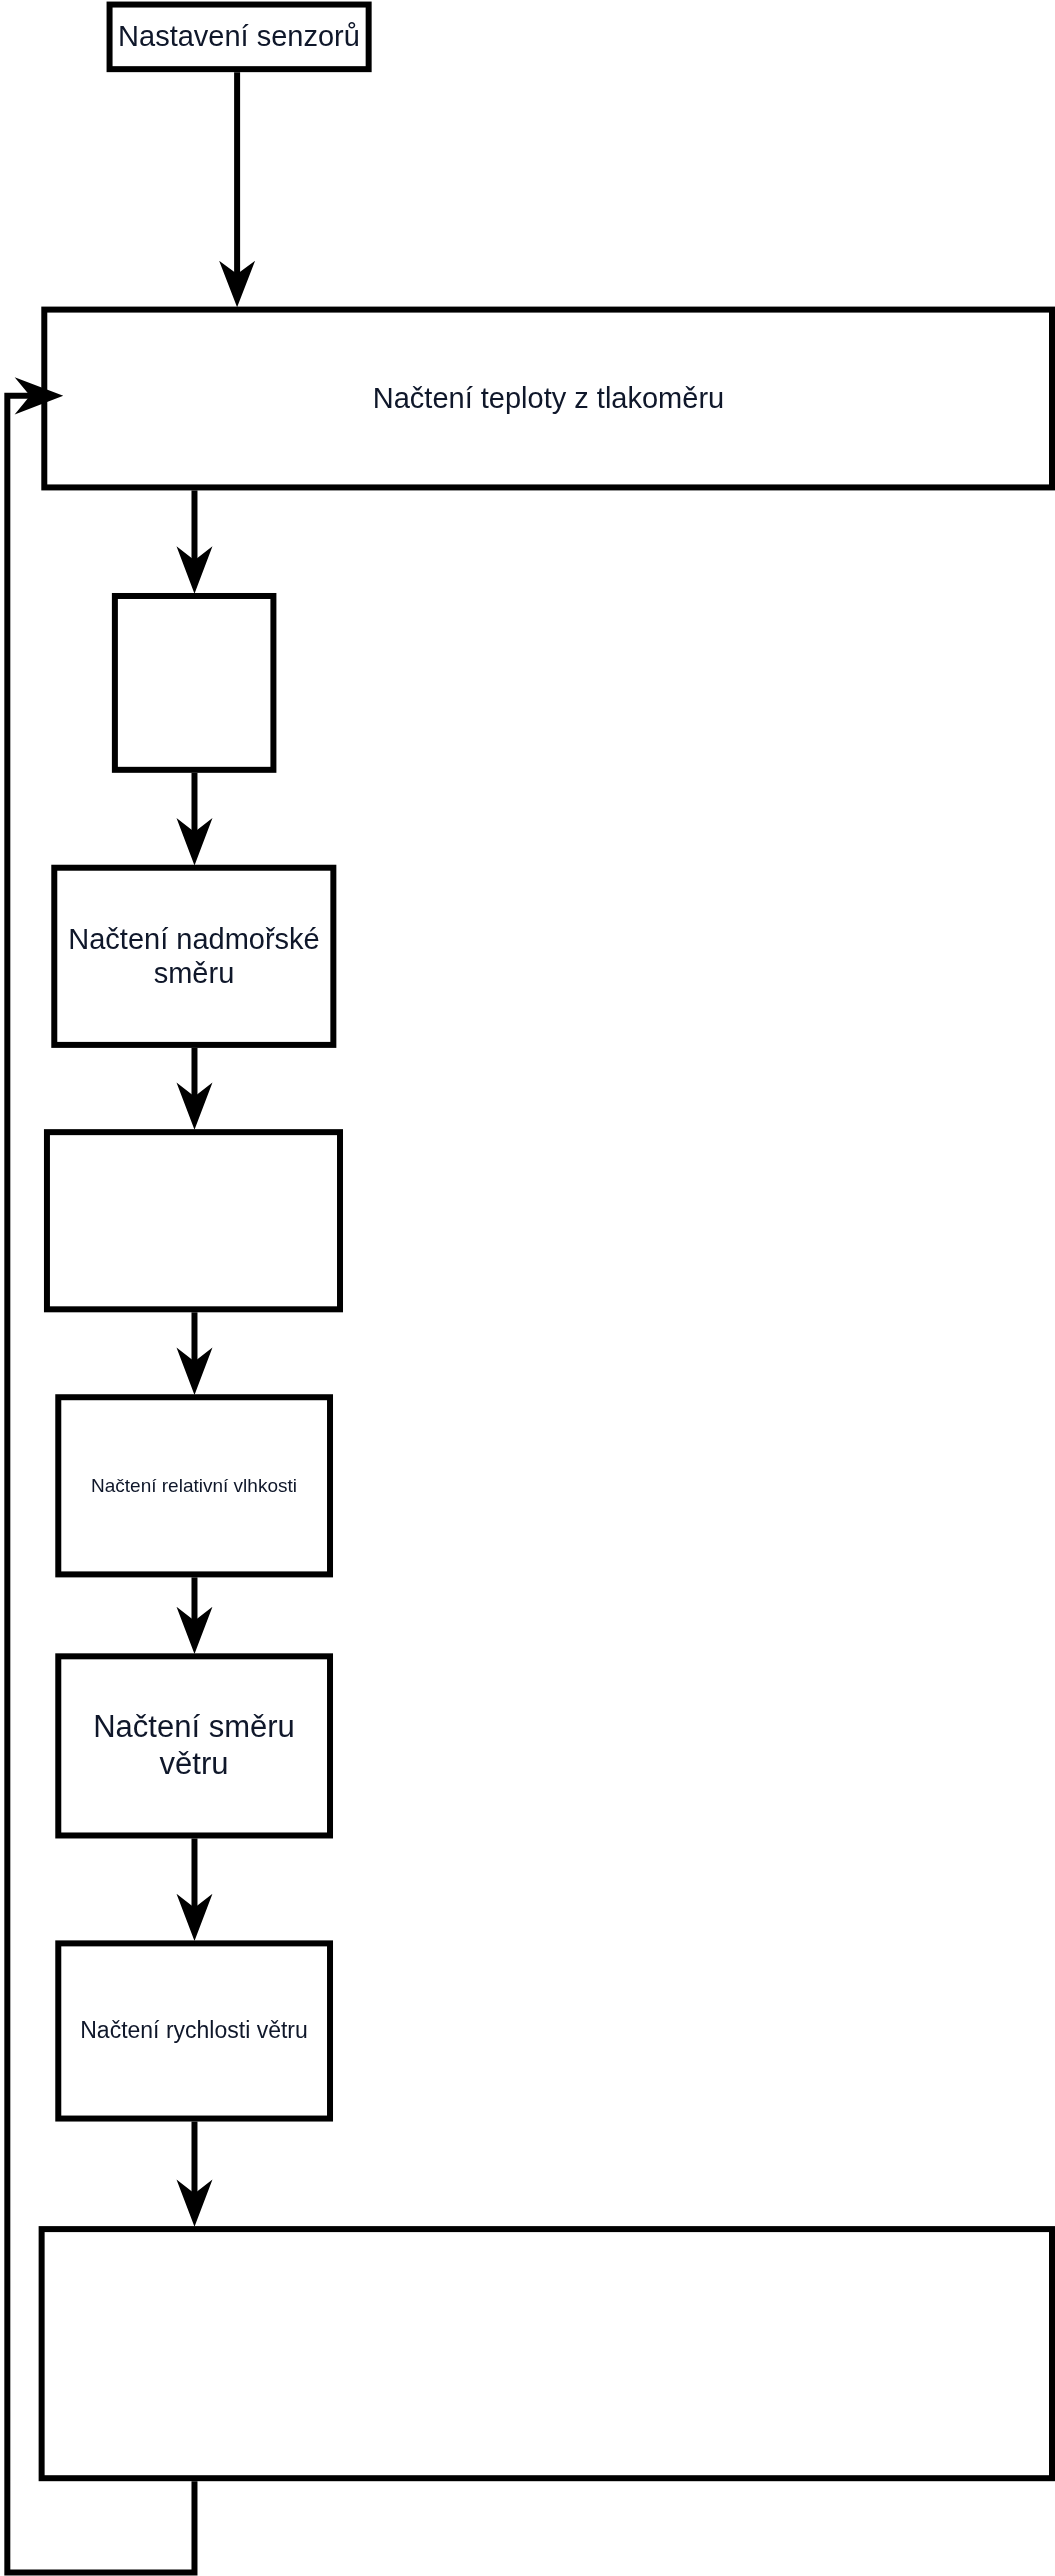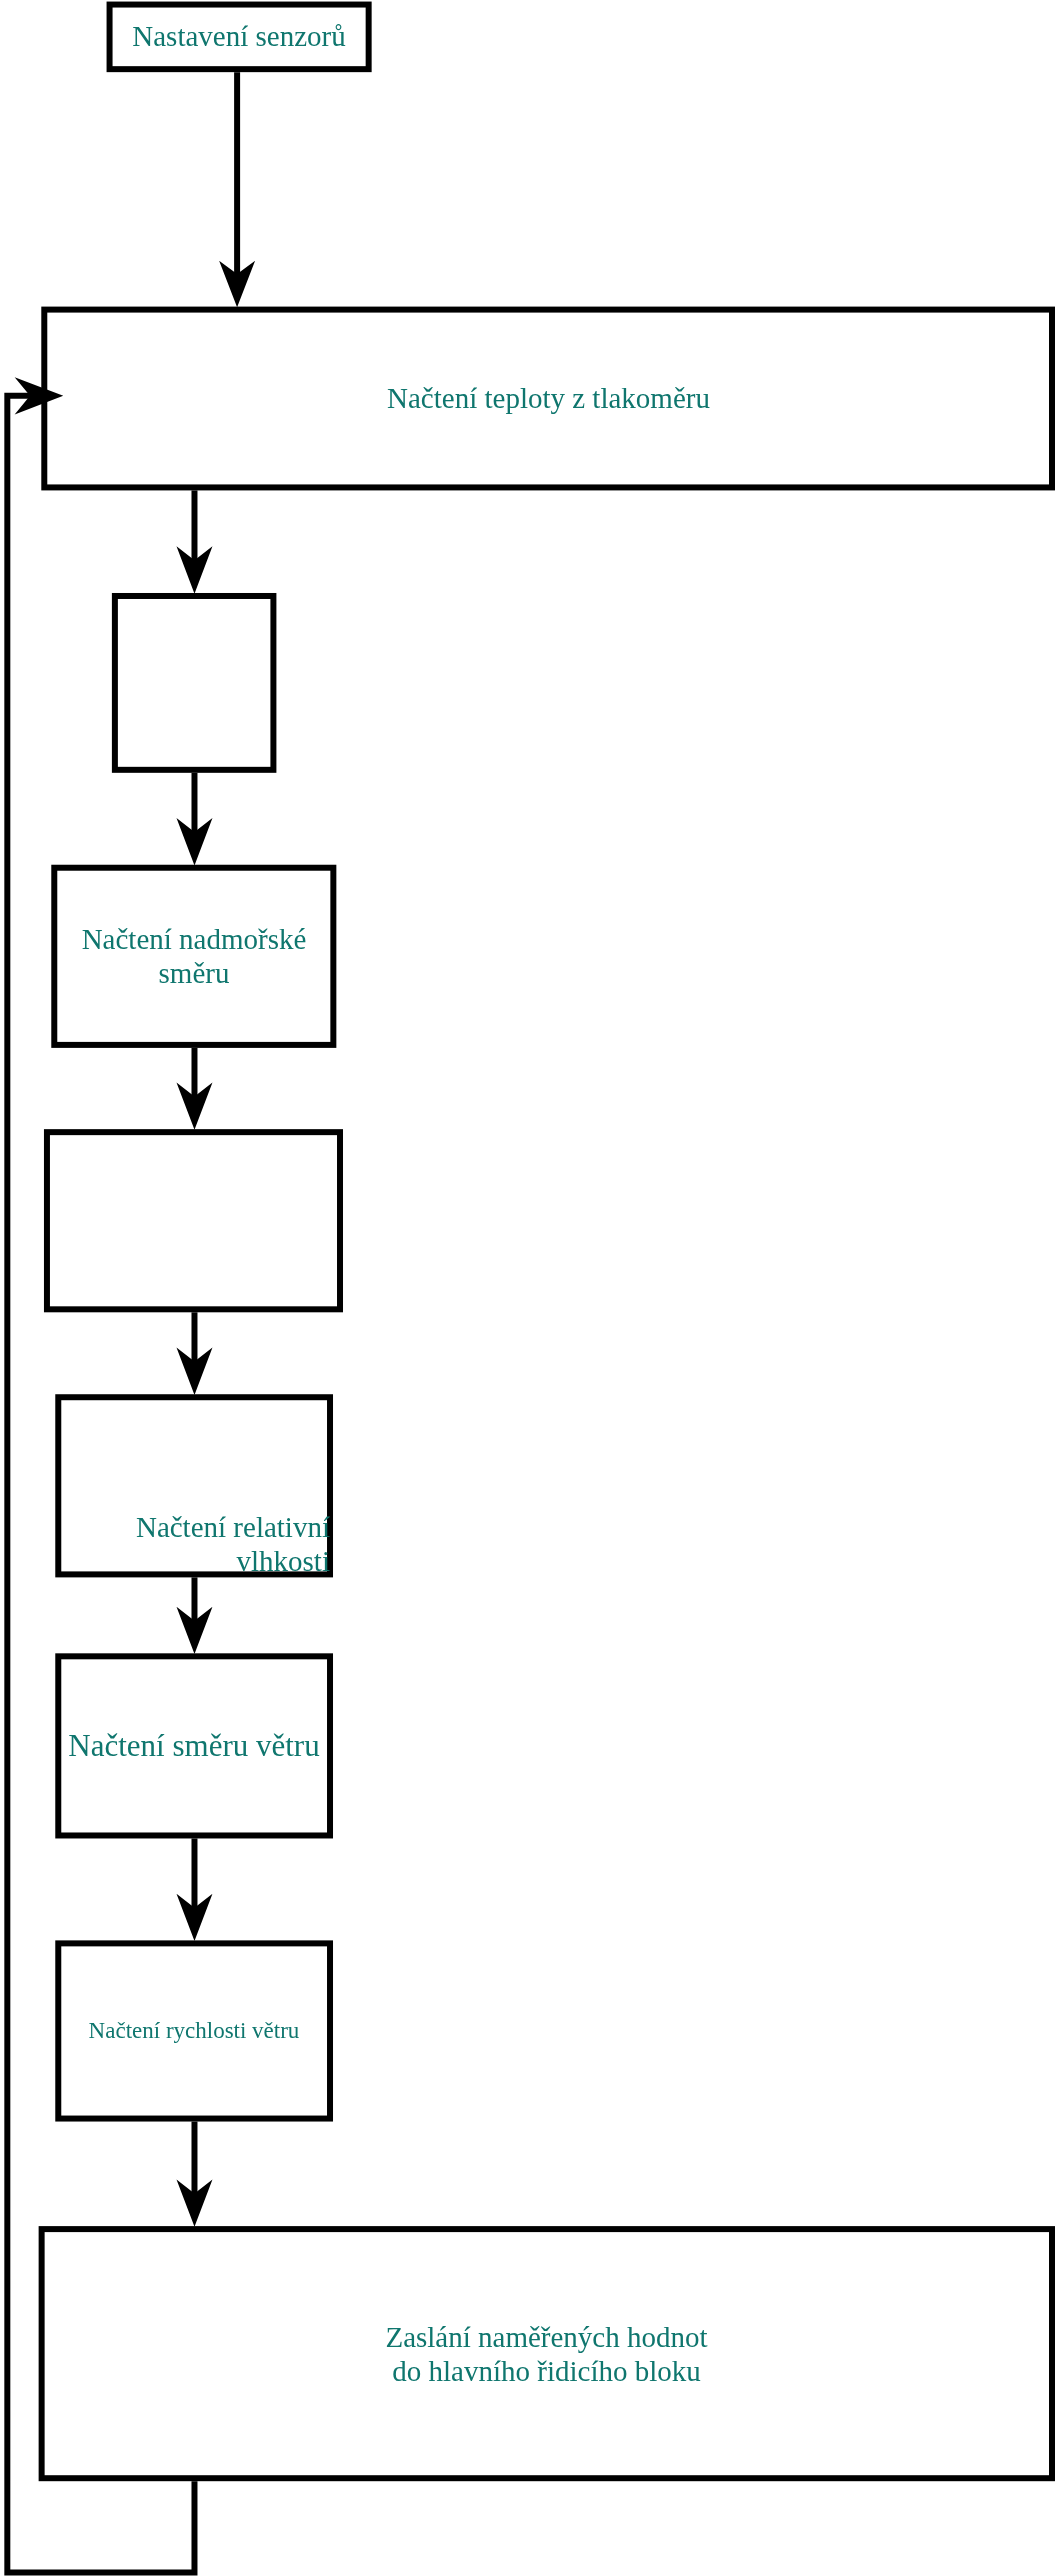--- a/index.html
+++ b/index.html
@@ -37,22 +37,22 @@
   .arrow-head {
     fill: #000000;
     stroke: none;
   }
   .node-label {
     position: absolute;
     display: flex;
     align-items: center;
     justify-content: center;
     text-align: center;
-    color: #0f766e;
-    font-family: Liberation Serif, serif;
+    color: #0f172a;
+    font-family: Liberation Sans, sans-serif;
     font-weight: 400;
     line-height: 1.18;
     white-space: pre-line;
     box-sizing: border-box;
     pointer-events: none;
   }
 </style>
 </head>
 <body>
 
@@ -125,23 +125,21 @@
   </svg>
 
   <div class="node-label" style="left:109px; top:4px; width:260px; height:65px; font-size:29px;">Nastavení senzorů</div>
 
   <div class="node-label" style="left:44px; top:309px; width:1009px; height:179px; font-size:29px;">Načtení teploty z tlakoměru</div>
 
 
   <div class="node-label" style="left:54px; top:867px; width:280px; height:178px; font-size:29px;">Načtení nadmořské směru</div>
 
 
-  <div class="node-label" style="left:58px; top:1455px; width:272px; height:178px; font-size:29px;text-align:right;">Načtení relativní vlhkosti</div>
+  <div class="node-label" style="left:58px; top:1397px; width:272px; height:178px; font-size:19px;text-align:right;">Načtení relativní vlhkosti</div>
 
   <div class="node-label" style="left:58px; top:1656px; width:272px; height:180px; font-size:31px;">Načtení směru větru</div>
 
   <div class="node-label" style="left:58px; top:1943px; width:272px; height:176px; font-size:23px;">Načtení rychlosti větru</div>
 
-  <div class="node-label" style="left:41px; top:2229px; width:1011px; height:250px; font-size:29px;">Zaslání naměřených hodnot
-do hlavního řidicího bloku</div>
 
 </div>
 
 
 </body></html>

